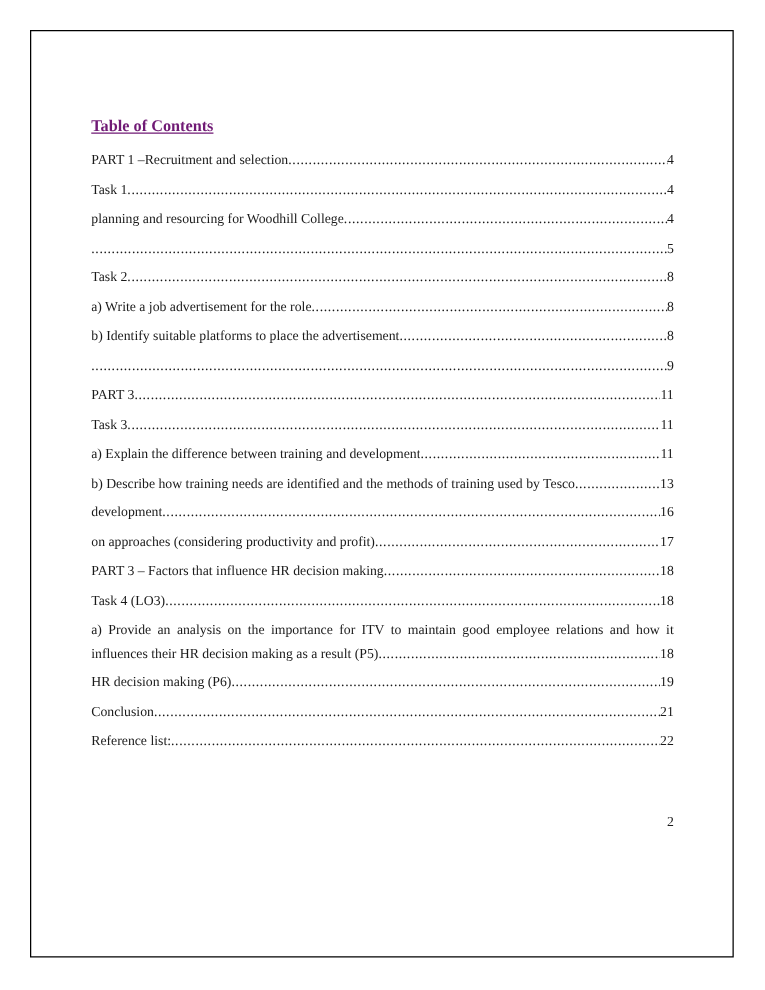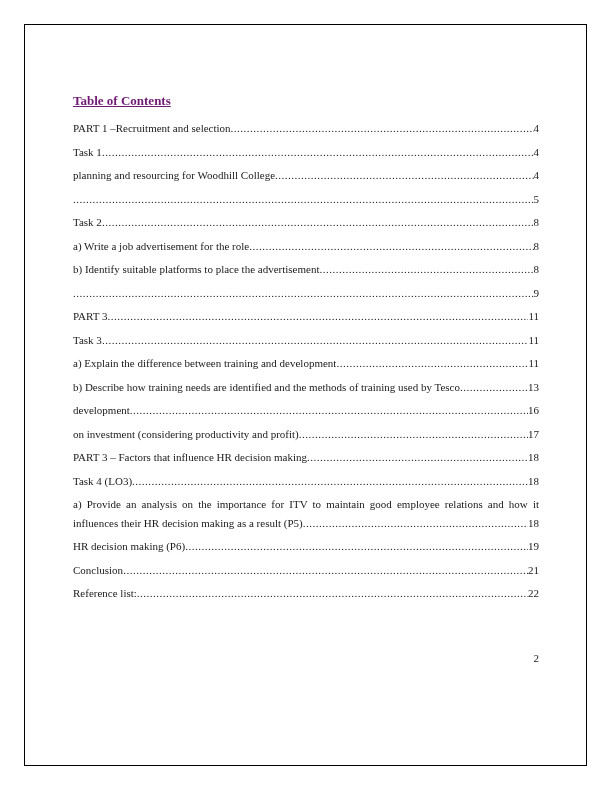--- a/index.html
+++ b/index.html
@@ -180,21 +180,21 @@
   <div class="toc-entry">
           <div class="toc-last">
       <span class="toc-text">development</span>
             <span class="toc-dots">............................................................................................................................................................................................................................................................................................................</span>
             <span class="toc-page">16</span>
     </div>
   </div>
 
   <div class="toc-entry">
           <div class="toc-last">
-      <span class="toc-text">on investment (considering productivity and profit)</span>
+      <span class="toc-text">on approaches (considering productivity and profit)</span>
             <span class="toc-dots">............................................................................................................................................................................................................................................................................................................</span>
             <span class="toc-page">17</span>
     </div>
   </div>
 
   <div class="toc-entry">
     <div class="toc-last">
       <span class="toc-text">PART 3 – Factors that influence HR decision making</span>
             <span class="toc-dots">............................................................................................................................................................................................................................................................................................................</span>
             <span class="toc-page">18</span>

